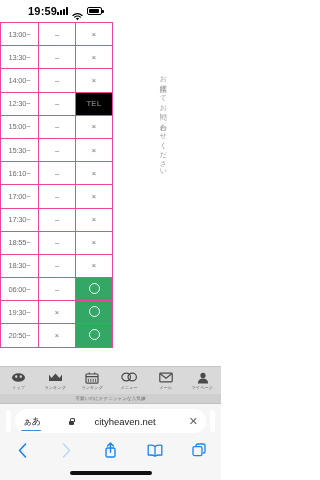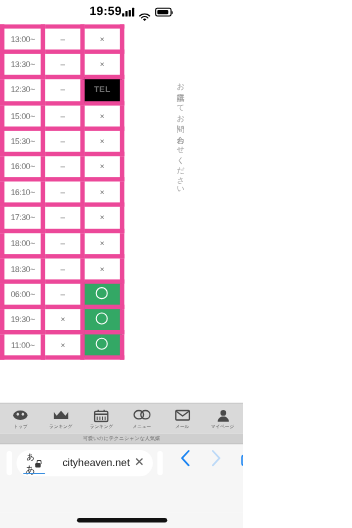--- a/index.html
+++ b/index.html
@@ -7,38 +7,38 @@
     width:221px; height:480px;
     font-family: "Liberation Sans", "DejaVu Sans", sans-serif;
     background:#fff;
     overflow:hidden;
   }
   .phone { width:221px; height:480px; position:relative; background:#fff; display:flex; flex-direction:column; }
 
   
   .statusbar {
     height:22px; flex:0 0 22px; display:flex; align-items:center;
-    justify-content:center; padding:0 12px 0 10px; background:#fff;
+    justify-content:flex-start; padding:0 12px 0 10px; background:#fff;
   }
   .sb-time { font-size:11px; font-weight:bold; color:#000; letter-spacing:.2px; padding-left:18px;}
   .sb-right { display:flex; align-items:center; gap:4px; }
   .sig { display:flex; align-items:flex-end; gap:1px; height:8px; }
   .sig i { width:2px; background:#000; display:block; border-radius:.5px; }
   .sig i:nth-child(1){height:3px}.sig i:nth-child(2){height:5px}
   .sig i:nth-child(3){height:6.5px}.sig i:nth-child(4){height:8px}
   .wifi { width:11px; height:8px; position:relative; }
   .batt { width:15px; height:8px; border:1px solid #000; border-radius:2px; position:relative; }
   .batt::after{content:"";position:absolute;right:-2.5px;top:2px;width:1.5px;height:3px;background:#000;border-radius:0 1px 1px 0;}
   .batt i{position:absolute;left:1px;top:1px;bottom:1px;width:10px;background:#000;border-radius:1px;display:block;}
 
   
   .content { flex:1 1 auto; position:relative; background:#fff; overflow:hidden; }
 
   table.sched { border-collapse:collapse; width:113px; margin:0; }
-  table.sched td { height:23.2px; border:4px solid #ec4899; font-size:7.5px; color:#6e6e6e;
+  table.sched td { height:23.2px; border:1px solid #ec4899; font-size:7.5px; color:#6e6e6e;
                    text-align:center; vertical-align:middle; padding:0; }
   td.timecell { width:38px; color:#8a8a8a; letter-spacing:-.2px; }
   td.slot { width:37px; }
   td.dash { color:#c9c9c9; font-size:8px; }
   td.x { color:#b9b9b9; font-size:8px; }
   td.ok { background:#33a865; border-color:#33a865; color:#fff; }
   td.ok .mark { display:inline-block; width:11px; height:11px; border:1.4px solid #fff; border-radius:50%; }
   td.tel { background:#000000; border-color:#e7505e; color:#fff; font-size:6.5px; font-weight:bold; letter-spacing:.3px; }
 
   .vnote {
@@ -57,21 +57,21 @@
   .navicon { width:16px; height:13px; display:flex; align-items:center; justify-content:center; color:#4a4a4a; }
   .navlabel { font-size:4.4px; color:#5c5c5c; white-space:nowrap; transform:scale(.95); }
 
   .appbanner {
     flex:0 0 10px; height:10px; background:#cfcfcf; display:flex;
     align-items:center; justify-content:center;
     font-size:4.6px; color:#6a6a6a; border-bottom:1px solid #c0c0c0;
   }
 
   
-  .safari { flex:0 0 62px; background:#f6f6f6; display:flex; flex-direction:row; }
+  .safari { flex:0 0 62px; background:#f6f6f6; display:flex; flex-direction:column; }
   .urlrow { height:34px; display:flex; align-items:center; padding:0 6px; gap:4px; }
   .urledge { width:5px; height:22px; border-radius:11px; background:#fff; flex:0 0 5px; }
   .urlbar {
     flex:1 1 auto; height:24px; background:#fff; border-radius:12px;
     display:flex; align-items:center; padding:0 8px; position:relative;
   }
   .aa { font-size:9px; color:#2b2b2b; letter-spacing:-.5px; }
   .aa-underline { position:absolute; left:6px; bottom:2px; width:20px; height:1.5px; background:#3a8fe0; border-radius:1px; }
   .urlcenter { flex:1 1 auto; display:flex; align-items:center; justify-content:center; gap:20px; }
   .lock { width:5px; height:7px; position:relative; }
@@ -121,71 +121,76 @@
             <td class="timecell">13:00~</td>
             <td class="slot dash">–</td>
             <td class="slot x">×</td>
           </tr>
           <tr>
             <td class="timecell">13:30~</td>
             <td class="slot dash">–</td>
             <td class="slot x">×</td>
           </tr>
           <tr>
+            <td class="timecell">14:00~</td>
+            <td class="slot dash">–</td>
+            <td class="slot x">×</td>
+          </tr>
+          <tr>
             <td class="timecell">12:30~</td>
             <td class="slot dash">–</td>
             <td class="slot tel">TEL</td>
           </tr>
           <tr>
             <td class="timecell">15:00~</td>
             <td class="slot dash">–</td>
             <td class="slot x">×</td>
           </tr>
           <tr>
             <td class="timecell">15:30~</td>
             <td class="slot dash">–</td>
             <td class="slot x">×</td>
           </tr>
           <tr>
-            <td class="timecell">16:00~</td>
-            <td class="slot dash">–</td>
-            <td class="slot x">×</td>
-          </tr>
-          <tr>
             <td class="timecell">16:10~</td>
             <td class="slot dash">–</td>
             <td class="slot x">×</td>
           </tr>
           <tr>
+            <td class="timecell">17:00~</td>
+            <td class="slot dash">–</td>
+            <td class="slot x">×</td>
+          </tr>
+          <tr>
             <td class="timecell">17:30~</td>
             <td class="slot dash">–</td>
             <td class="slot x">×</td>
           </tr>
           <tr>
-            <td class="timecell">18:00~</td>
+            <td class="timecell">18:55~</td>
             <td class="slot dash">–</td>
             <td class="slot x">×</td>
           </tr>
           <tr>
             <td class="timecell">18:30~</td>
             <td class="slot dash">–</td>
             <td class="slot x">×</td>
           </tr>
           <tr>
             <td class="timecell">06:00~</td>
             <td class="slot dash">–</td>
             <td class="slot ok"><span class="mark"></span></td>
           </tr>
           <tr>
             <td class="timecell">19:30~</td>
             <td class="slot x">×</td>
             <td class="slot ok"><span class="mark"></span></td>
           </tr>
           <tr>
-            <td class="timecell">11:00~</td>
+            <td class="timecell">20:50~</td>
             <td class="slot x">×</td>
             <td class="slot ok"><span class="mark"></span></td>
           </tr>
         </tbody>
     </table>
     <div class="vnote">お電話にてお問い合わせください</div>
   </div>
 
   <div class="appnav">
     <div class="navitem">

